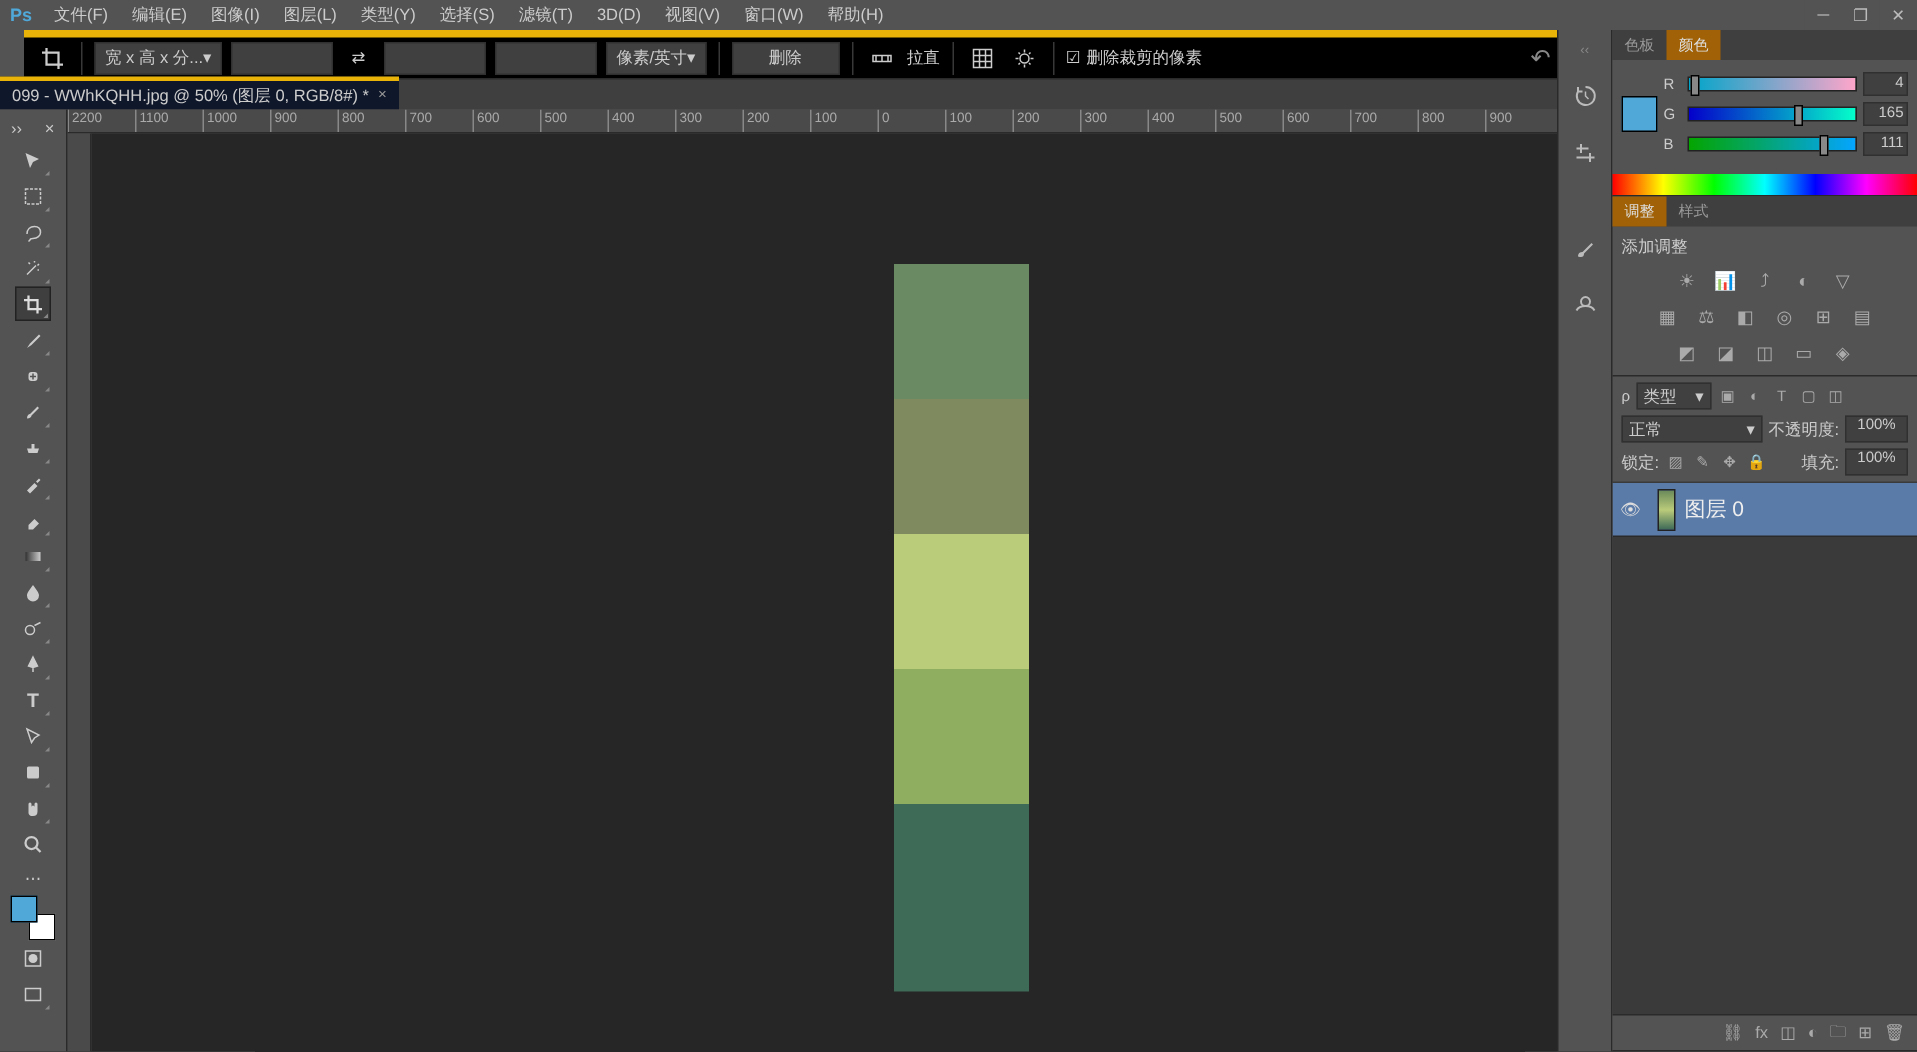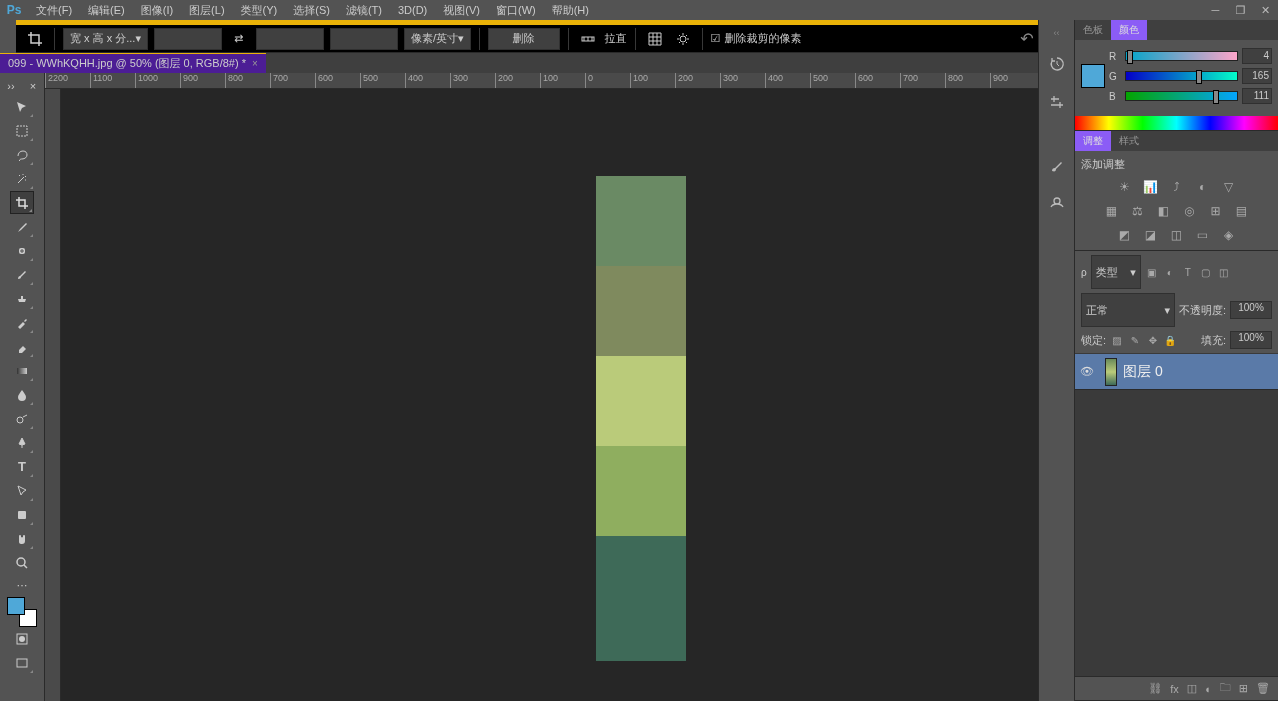--- a/index.html
+++ b/index.html
@@ -10,21 +10,21 @@
 .window-controls{position:absolute;right:0;top:0;display:flex}
 .win-btn{width:25px;height:20px;display:flex;align-items:center;justify-content:center;background:#535353;color:#bbb}
 .optbar{position:absolute;top:20px;left:16px;right:240px;height:33px;background:#000000;border-top:5px solid #eab308;border-bottom:1px solid #2a2a2a;display:flex;align-items:center;padding-left:8px;gap:6px}
 .opt-icon{width:22px;height:22px;display:flex;align-items:center;justify-content:center}
 .opt-dropdown{background:#404040;border:1px solid #303030;height:22px;padding:0 6px;display:flex;align-items:center;min-width:80px}
 .opt-input{background:#404040;border:1px solid #303030;height:22px;width:68px}
 .opt-btn{background:#404040;border:1px solid #303030;height:22px;padding:0 24px;display:flex;align-items:center}
 .opt-check{display:flex;align-items:center;gap:4px}
 .opt-sep{width:1px;height:22px;background:#383838;margin:0 2px}
 .tabbar{position:absolute;top:53px;left:0;right:240px;height:20px;background:#3f3f3f;display:flex;align-items:end}
-.doc-tab{background:#4c1d95;padding:2px 8px;border-top:1px solid #eab308;display:flex;align-items:center;gap:6px;font-size:10px}
+.doc-tab{background:#0f172a;padding:2px 8px;border-top:3px solid #eab308;display:flex;align-items:center;gap:6px;font-size:10px}
 .tab-close{font-size:10px;color:#999}
 .ruler-h{position:absolute;top:73px;left:45px;right:240px;height:16px;background:#4a4a4a;border-bottom:1px solid #2a2a2a;display:flex;overflow:hidden}
 .ruler-tick{position:relative;width:45px;flex-shrink:0;border-left:1px solid #888;font-size:9px;padding-left:2px;color:#aaa}
 .ruler-v{position:absolute;top:89px;left:45px;width:16px;bottom:0;background:#4a4a4a;border-right:1px solid #2a2a2a}
 .toolbox{position:absolute;top:73px;left:0;width:45px;bottom:0;background:#535353;border-right:1px solid #2a2a2a;display:flex;flex-direction:column;align-items:center;padding-top:4px}
 .tool-tabs{display:flex;width:100%;height:18px;font-size:9px;color:#999}
 .tool-tab{flex:1;text-align:center;line-height:18px}
 .tool{width:24px;height:23px;display:flex;align-items:center;justify-content:center;position:relative;margin-bottom:1px}
 .tool.active{background:#3f3f3f;border:1px solid #222}
 .tool-tri{position:absolute;bottom:1px;right:1px;width:0;height:0;border-left:3px solid transparent;border-bottom:3px solid #888}
@@ -34,41 +34,41 @@
 .canvas-area{position:absolute;top:89px;left:61px;right:240px;bottom:0;background:#262626;overflow:hidden}
 .canvas-content{position:absolute;left:535px;top:87px;width:90px}
 .color-block{width:90px;height:90px}
 .right-area{position:absolute;top:20px;right:0;width:240px;bottom:0;display:flex}
 .dock-strip{width:36px;background:#535353;border-left:1px solid #2a2a2a;display:flex;flex-direction:column;align-items:center;padding-top:8px;gap:14px}
 .dock-icon{width:24px;height:24px;display:flex;align-items:center;justify-content:center;color:#bbb}
 .panel-col{flex:1;background:#535353;border-left:1px solid #2a2a2a;display:flex;flex-direction:column}
 .panel{border-bottom:1px solid #2a2a2a;display:flex;flex-direction:column}
 .panel-tabs{display:flex;background:#3f3f3f;height:20px;align-items:end}
 .ptab{padding:3px 8px;font-size:10px;color:#999}
-.ptab.active{background:#8b5cf6;color:#ddd}
+.ptab.active{background:#a16207;color:#ddd}
 .panel-body{padding:6px;background:#535353}
 .color-row{display:flex;align-items:center;gap:4px;margin-bottom:4px}
 .color-preview{width:24px;height:24px;background:#4fa8d8;border:1px solid #000}
 .color-sliders{flex:1}
 .slider-row{display:flex;align-items:center;gap:4px;height:20px}
 .slider-label{width:12px;font-size:10px}
 .slider-track{flex:1;height:10px;position:relative;border:1px solid #222}
 .slider-r{background:linear-gradient(to right,#00a5ca,#ffa5ca)}
 .slider-g{background:linear-gradient(to right,#0400ca,#04ffca)}
 .slider-b{background:linear-gradient(to right,#04a500,#04a5ff)}
 .slider-thumb{position:absolute;top:-2px;width:6px;height:14px;background:#888;border:1px solid #000}
 .slider-val{width:30px;text-align:right;font-size:10px;padding-right:2px;background:#404040;border:1px solid #303030;height:16px;line-height:14px}
 .spectrum{height:14px;background:linear-gradient(to right,red,yellow,lime,cyan,blue,magenta,red)}
 .adj-body{padding:6px}
 .adj-row{display:flex;gap:6px;margin-top:6px;justify-content:center}
 .adj-icon{width:20px;height:18px;display:flex;align-items:center;justify-content:center;color:#aaa;font-size:12px}
 .layers-panel{flex:1;display:flex;flex-direction:column}
 .layers-opts{padding:4px 6px;display:flex;flex-direction:column;gap:4px;border-bottom:1px solid #3a3a3a}
 .lopt-row{display:flex;align-items:center;gap:4px;font-size:10px}
-.lopt-dd{background:#404040;border:1px solid #303030;height:18px;padding:16px 4px;flex:1;display:flex;align-items:center;justify-content:space-between}
+.lopt-dd{background:#404040;border:1px solid #303030;height:18px;padding:0 4px;flex:1;display:flex;align-items:center;justify-content:space-between}
 .lopt-input{background:#404040;border:1px solid #303030;height:18px;width:42px;text-align:center;font-size:10px}
 .lock-icons{display:flex;gap:4px}
 .lock-icons span{width:14px;height:14px;display:flex;align-items:center;justify-content:center;color:#aaa;font-size:10px}
 .layer-list{flex:1;background:#3a3a3a;overflow:auto}
 .layer-row{display:flex;align-items:center;height:36px;background:#5a7aa8;border-bottom:1px solid #2a2a2a}
 .layer-eye{width:24px;display:flex;justify-content:center;color:#ddd;font-size:11px}
 .layer-thumb{width:12px;height:28px;background:linear-gradient(#6a8a5a,#bacb7a,#3e6a58);border:1px solid #222;margin:0 6px}
 .layer-name{font-size:14px;color:#eee}
 .layer-footer{height:24px;background:#535353;border-top:1px solid #2a2a2a;display:flex;align-items:center;gap:8px;padding:0 8px;justify-content:flex-end}
 .lf-icon{color:#aaa;font-size:11px}

